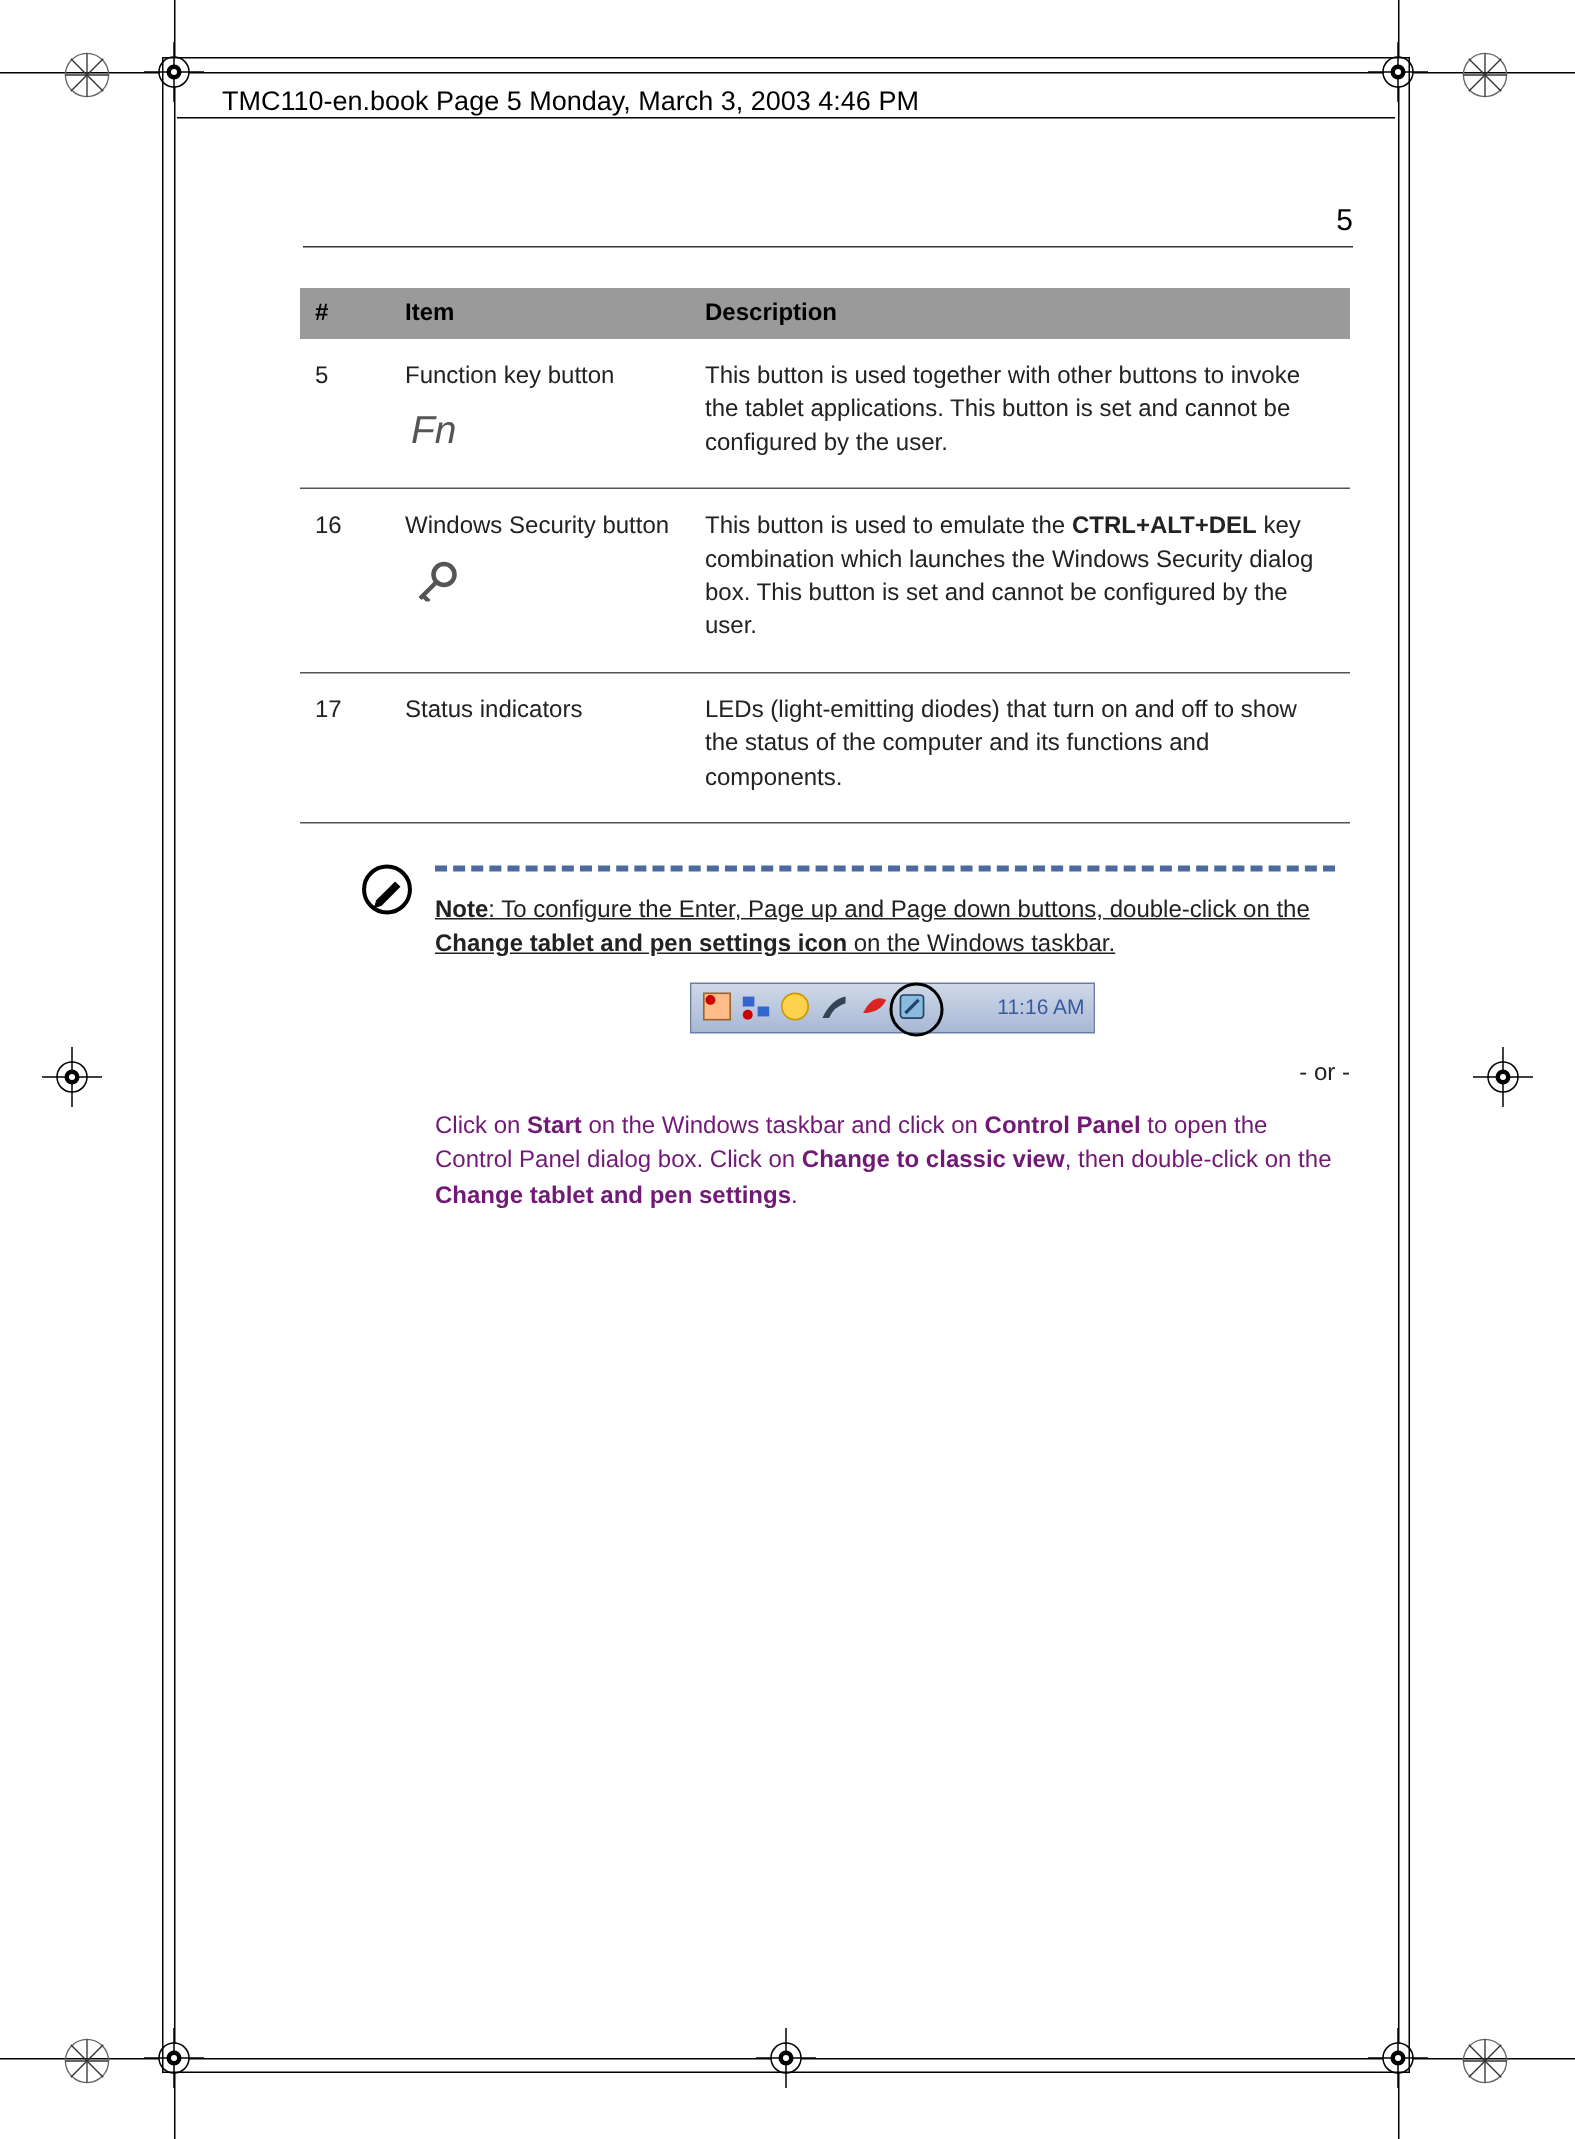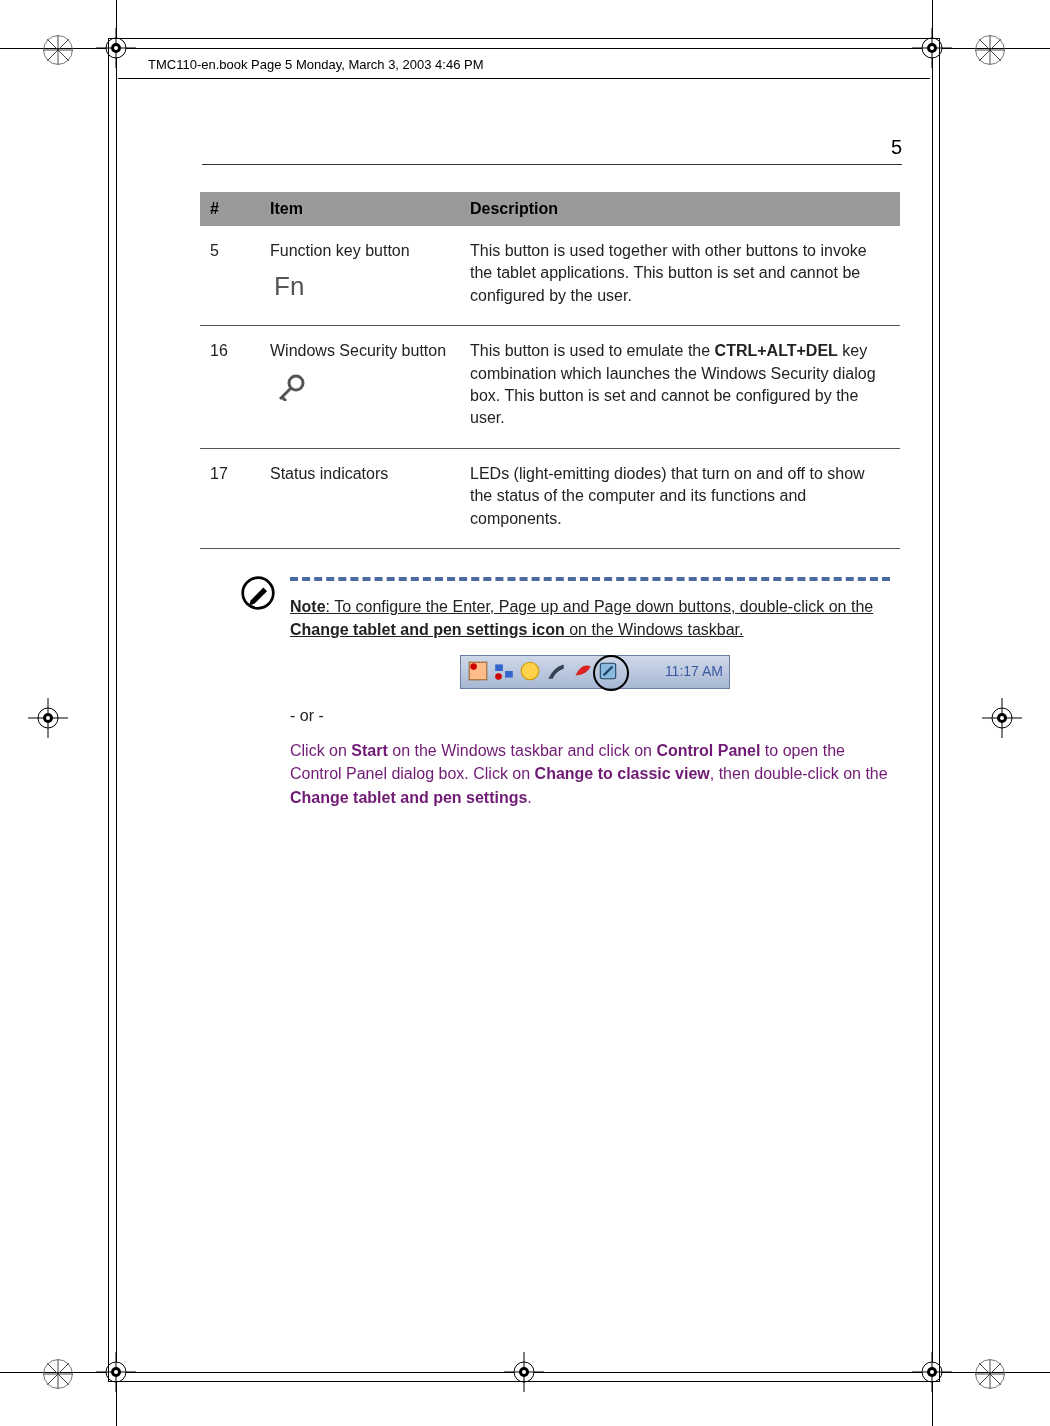--- a/index.html
+++ b/index.html
@@ -39,21 +39,21 @@
     left: 108px;
     top: 38px;
     width: 832px;
     height: 1344px;
     border: 1px solid #000;
   }
   .header-label {
     position: absolute;
     left: 148px;
     top: 57px;
-    font-size: 13px;
+    font-size: 18px;
     color: #000;
   }
   .header-rule {
     position: absolute;
     left: 118px;
     top: 78px;
     width: 812px;
     height: 1px;
     background: #000;
   }
@@ -97,20 +97,21 @@
     border-bottom: 1px solid #555;
   }
   table.spec tbody td {
     padding: 14px 10px 18px 10px;
     vertical-align: top;
     color: #222;
     line-height: 1.4;
   }
   .fn-glyph {
     font-family: "Arial Black", Arial, sans-serif;
+    font-style: italic;
     font-size: 26px;
     color: #555;
     display: block;
     margin-top: 6px;
     margin-left: 4px;
   }
   .key-icon {
     display: block;
     margin-top: 10px;
     margin-left: 6px;
@@ -161,21 +162,21 @@
   }
   .tray-ic { width: 22px; height: 22px; }
   .circle-hl {
     position: absolute;
     left: 132px; top: -1px;
     width: 36px; height: 36px;
     border: 2px solid #000;
     border-radius: 50%;
   }
 
-  .or-sep { margin: 18px 0 14px 0; color: #222; }
+  .or-sep { margin: 18px 0 14px 0; color: #222; text-align: right; }
   .para { line-height: 1.45; color: #701a75; }
 </style>
 </head>
 <body>
 
 <div class="crosshair-line-h" style="top:48px;"></div>
 <div class="crosshair-line-h" style="top:1372px;"></div>
 <div class="crosshair-line-v" style="left:116px;"></div>
 <div class="crosshair-line-v" style="left:932px;"></div>
 
@@ -346,20 +347,20 @@
           </svg>
         <svg class="tray-ic" viewBox="0 0 20 20">
             <path d="M4 14 Q10 2 18 6 Q14 14 4 14 Z" fill="#d22"></path>
           </svg>
         <svg class="tray-ic" viewBox="0 0 20 20">
             <rect x="3" y="3" width="14" height="14" rx="2" fill="#8bd" stroke="#246"></rect>
             <path d="M6 14 L14 6" stroke="#246" stroke-width="2"></path>
           </svg>
       </div>
       <div class="circle-hl"></div>
-      <span class="time">11:17 AM</span>
+      <span class="time">11:16 AM</span>
     </div>
     <p class="or-sep">- or -</p>
     <p class="para">
       <span>Click on </span><b>Start</b><span> on the Windows taskbar and click on </span><b>Control Panel</b><span> to open the Control Panel dialog box. Click on </span><b>Change to classic view</b><span>, then double-click on the </span><b>Change tablet and pen settings</b><span>.</span>
     </p>
   </div>
 </div>
 
 </body></html>

